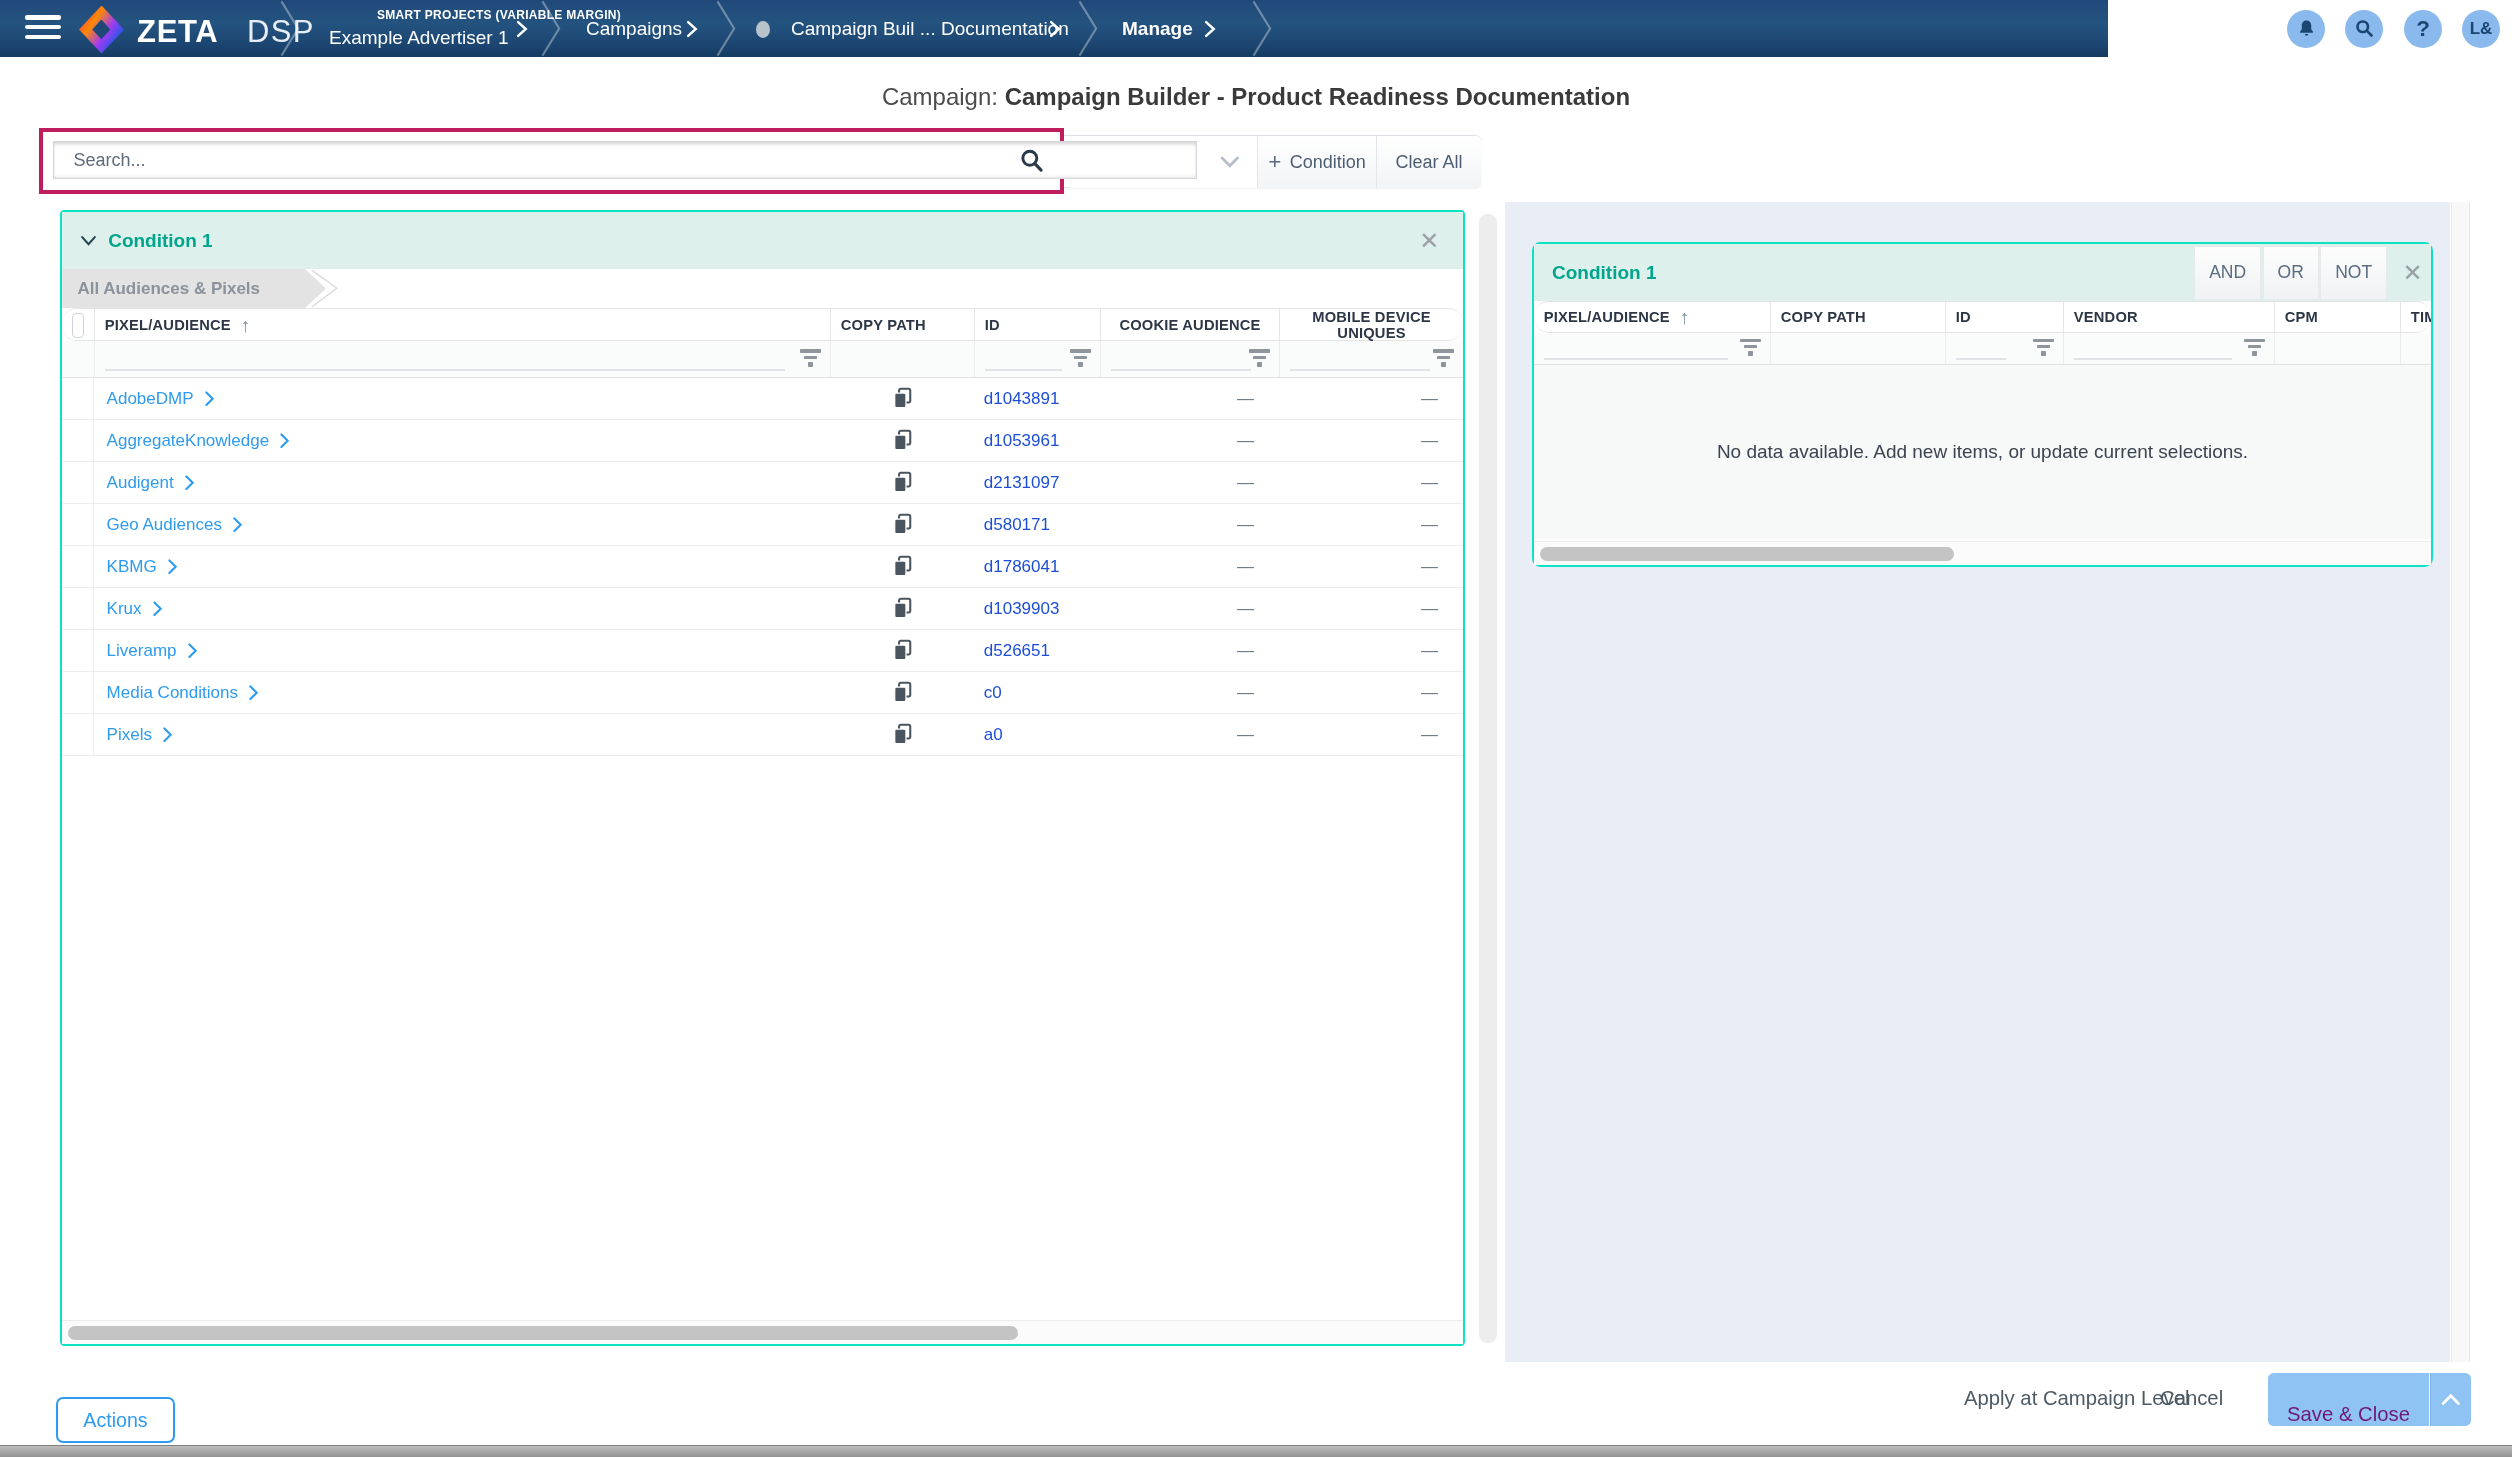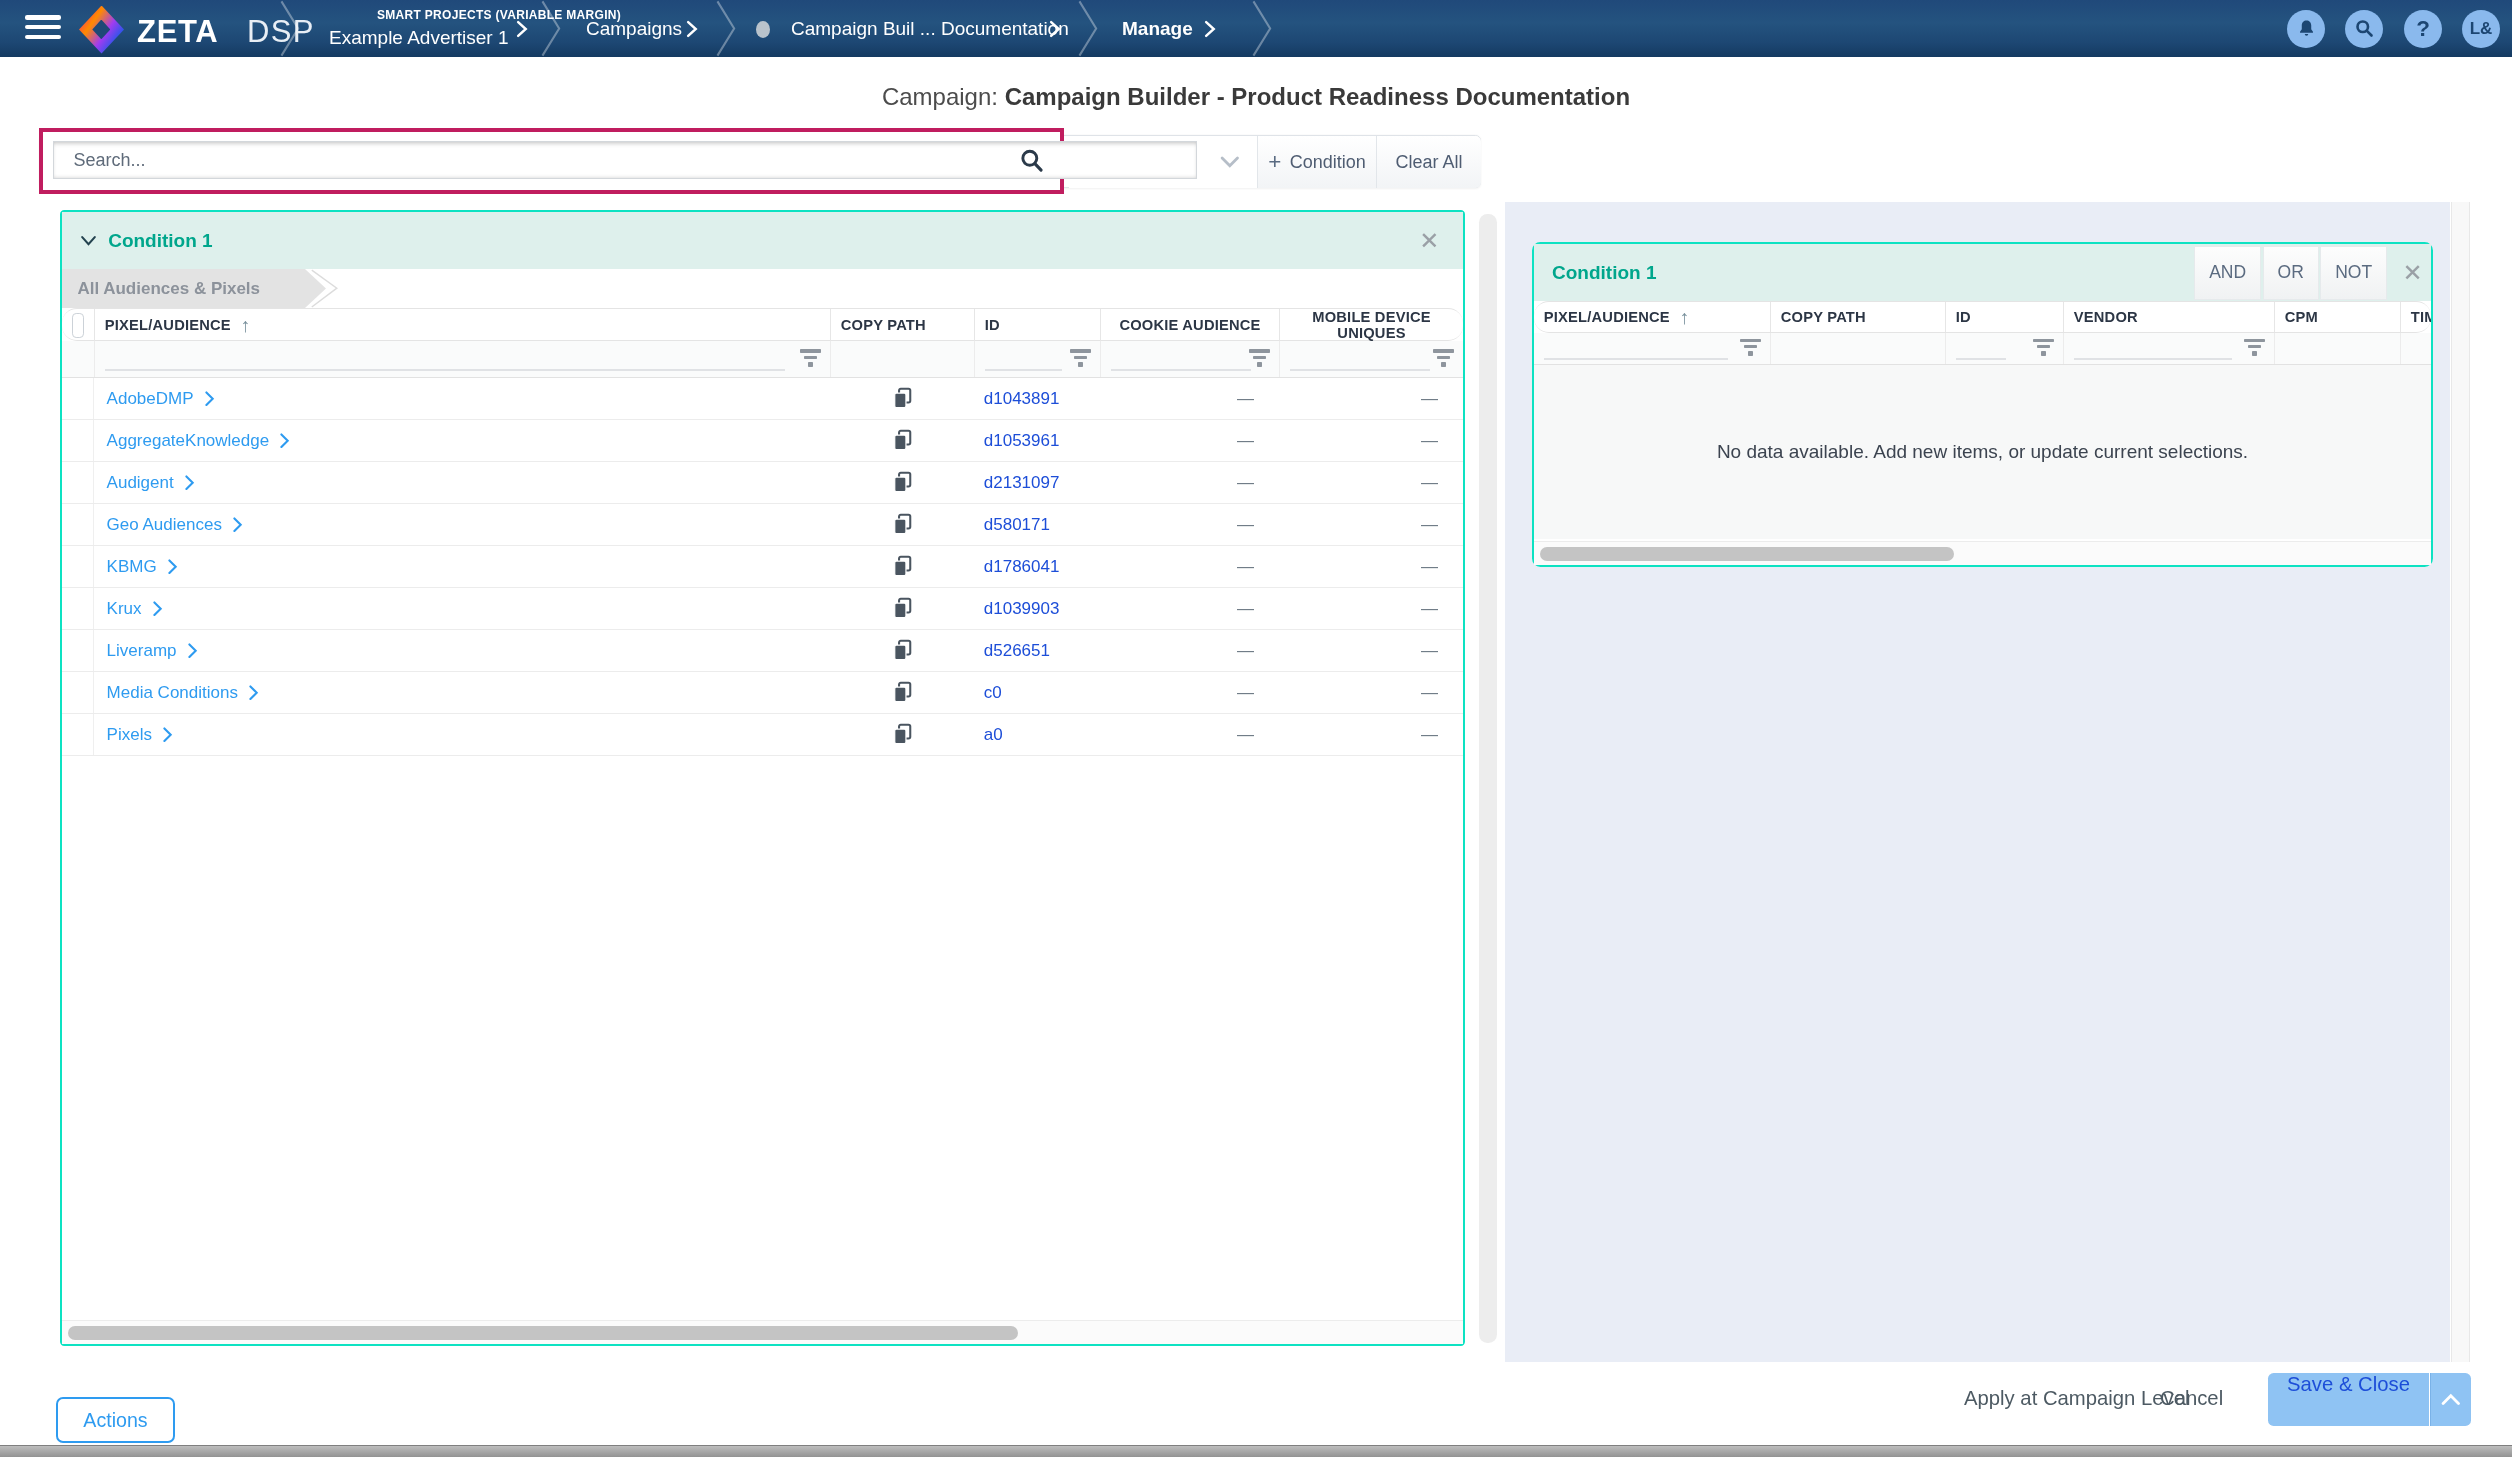--- a/index.html
+++ b/index.html
@@ -1,21 +1,21 @@
 <!DOCTYPE html>
 <html style="font-size:11.2px"><head>
 <meta charset="utf-8">
 <style>
   * { margin:0; padding:0; box-sizing:border-box; }
   html,body { background:#e6e6e6; }
   #app{ position:relative; width:2512px; height:1458px; background:#ffffff;
         font-family:"Liberation Sans", sans-serif; overflow:hidden; }
 
   
-  .nav{ position:absolute; left:0; top:0; width:2512px; height:57px;
+  .nav{ position:absolute; left:0; top:0; width:2108px; height:57px;
         background:linear-gradient(180deg,#20497a 0%,#24537f 40%,#1d4773 75%,#143a61 100%); }
   .hamburger{ position:absolute; left:25px; top:15.4px; width:36px; height:27px; cursor:pointer; }
   .hamburger span{ display:block; width:36px; height:4.2px; background:#fff; border-radius:2.1px; margin-bottom:5.6px; }
   .logo-diamond{ position:absolute; left:79px; top:5.6px; width:45px; height:48px;
         clip-path:polygon(50% 0,100% 50%,50% 100%,0 50%);
         background:linear-gradient(125deg,#ff2d60 8%,#ff8a00 32%,#a03cf0 58%,#2f54eb 78%,#00b7ff 96%); }
   .logo-diamond::after{ content:""; position:absolute; left:13.3px; top:14px; width:18px; height:19.6px;
         clip-path:polygon(50% 0,100% 50%,50% 100%,0 50%); background:#1e4976; }
   .brand-zeta{ position:absolute; left:137px; top:14px; font-size:31px; font-weight:700; color:#fff; letter-spacing:0.7px;}
   .brand-dsp{ position:absolute; left:247px; top:14px; font-size:31px; font-weight:400; color:#e8eef5; letter-spacing:1.4px;}
@@ -109,21 +109,21 @@
   .empty-area{ height:174px; background:#f7f8f8; display:flex; align-items:center; justify-content:center; }
   .empty-msg{ font-size:19px; color:#3c4450; }
 
   
   .footer{ position:absolute; left:0; top:1362px; width:2512px; height:85px; background:#fff; }
   .actions-btn{ position:absolute; left:56px; top:35px; width:119px; height:46px; background:#fff;
                 border:2.1px solid #2e9bf0; border-radius:7px; color:#2e9bf0; font-size:19.6px;
                 display:flex; align-items:center; justify-content:center; cursor:pointer; }
   .foot-link{ position:absolute; top:25px; font-size:20.3px; color:#4d5a63; cursor:pointer; white-space:nowrap; }
   .save-btn{ position:absolute; left:2268px; top:10.5px; width:161px; height:53px; background:#8fc3f3;
-             border-radius:5.6px 0 0 5.6px; color:#1d4ed8; font-size:20.3px; display:flex; align-items:flex-start;
+             border-radius:5.6px 0 0 5.6px; color:#701a75; font-size:20.3px; display:flex; align-items:flex-end;
              justify-content:center; cursor:pointer; }
   .save-caret{ position:absolute; left:2430px; top:10.5px; width:41px; height:53px; background:#8fc3f3;
                border-left:1.4px solid #7ab2e8; border-radius:0 5.6px 5.6px 0; display:flex; align-items:center;
                justify-content:center; cursor:pointer; }
   .bottom-edge{ position:absolute; left:0; top:1445px; width:2512px; height:12.6px;
                 background:linear-gradient(#bdbdbd,#8f8f8f); border-top:0.7px solid #7f7f7f; }
 
   svg{ display:block; }
 </style>
 </head>

